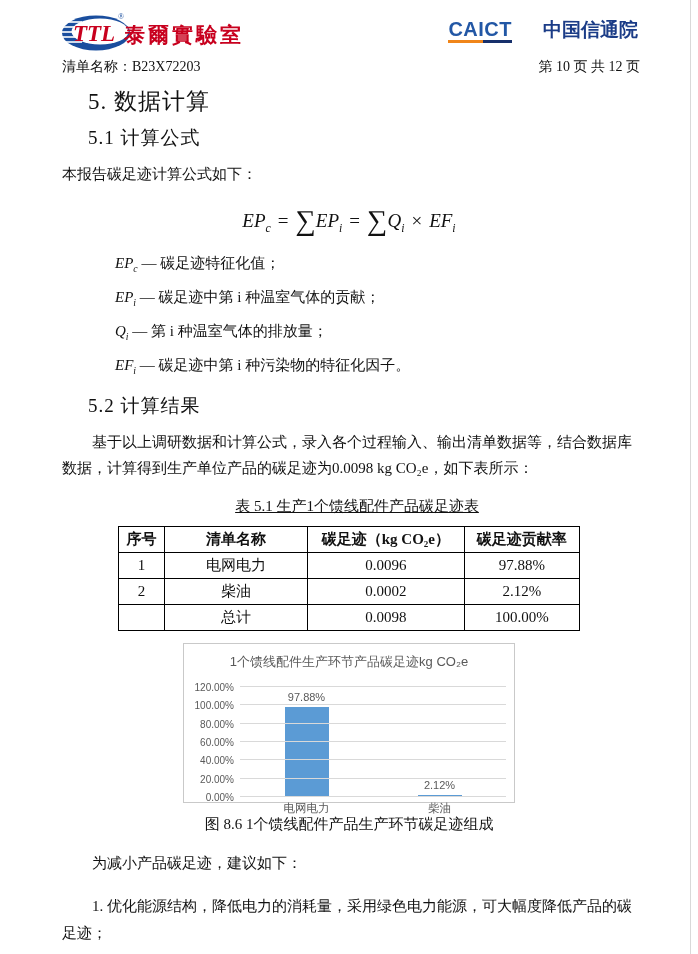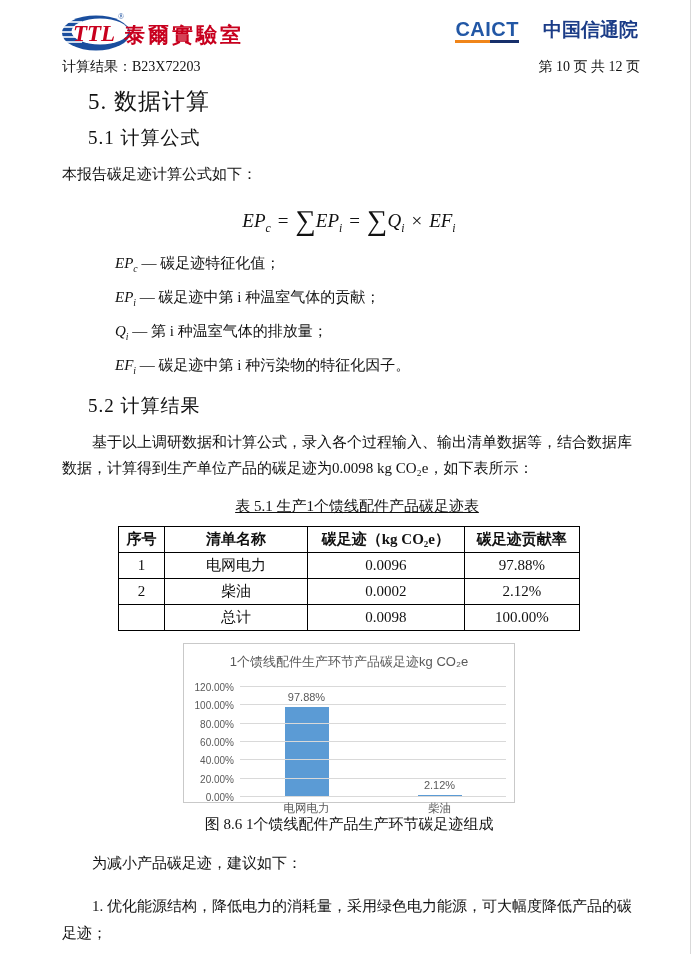--- a/index.html
+++ b/index.html
@@ -5,21 +5,21 @@
   * { margin:0; padding:0; box-sizing:border-box; }
   html,body { background:#ffffff; }
   body {
     width:698px; height:954px; position:relative; overflow:hidden;
     font-family:"Liberation Serif","DejaVu Serif",serif; color:#111111;
   }
   .page-edge-right { position:absolute; top:0; bottom:0; right:7px; width:1px; background:#d9d9d9; }
 
   
   .hdr { display:flex; justify-content:space-between; align-items:flex-start; padding:10px 60px 0 60px; }
-  .caict { margin-top:9px; display:flex; align-items:flex-start; gap:0; font-family:"Liberation Sans","DejaVu Sans",sans-serif; }
+  .caict { margin-top:9px; display:flex; align-items:flex-start; gap:7px; font-family:"Liberation Sans","DejaVu Sans",sans-serif; }
   .caict-en { font-size:20px; font-weight:bold; color:#2257a5; line-height:20px; letter-spacing:0.5px; }
   .caict-underline { display:flex; height:3px; margin-top:1px; }
   .caict-underline .ul-orange { width:55%; background:#f08519; }
   .caict-underline .ul-blue { width:45%; background:#17306b; }
   .caict-cn { font-size:19px; font-weight:bold; color:#1b3c87; line-height:22px;margin-left:24px; }
 
   .subhdr { display:flex; justify-content:space-between; padding:4px 58px 0 62px; font-size:14px; }
 
   
   .h1 { font-size:23px; margin:10px 0 4px 88px; letter-spacing:1px; }
@@ -94,21 +94,21 @@
       <div class="caict-underline">
         <span class="ul-orange"></span>
           <span class="ul-blue"></span>
       </div>
     </div>
     <div class="caict-cn">中国信通院</div>
   </div>
 </div>
 
 <div class="subhdr">
-  <span>计算结果：B23X72203</span>
+  <span>清单名称：B23X72203</span>
   <span>第 10 页 共 12 页</span>
 </div>
 
 <div class="h1">5. 数据计算</div>
 <div class="h2">5.1 计算公式</div>
 
 <div class="para">本报告碳足迹计算公式如下：</div>
 
 <div class="formula"><span class="f-var">EP</span><sub class="f-sub">c</sub><span class="f-op">=</span><span class="f-sum">∑</span><span class="f-var">EP</span><sub class="f-sub">i</sub><span class="f-op">=</span><span class="f-sum">∑</span><span class="f-var">Q</span><sub class="f-sub">i</sub><span class="f-op">×</span><span class="f-var">EF</span><sub class="f-sub">i</sub></div>
 

